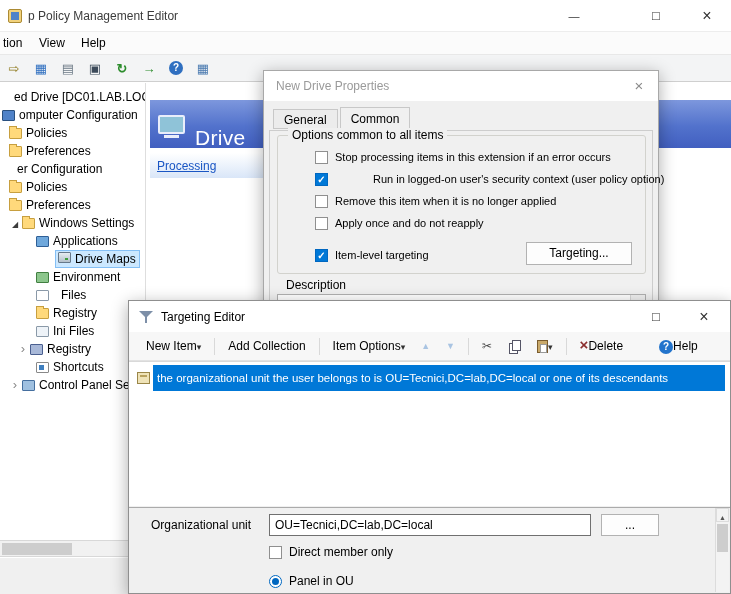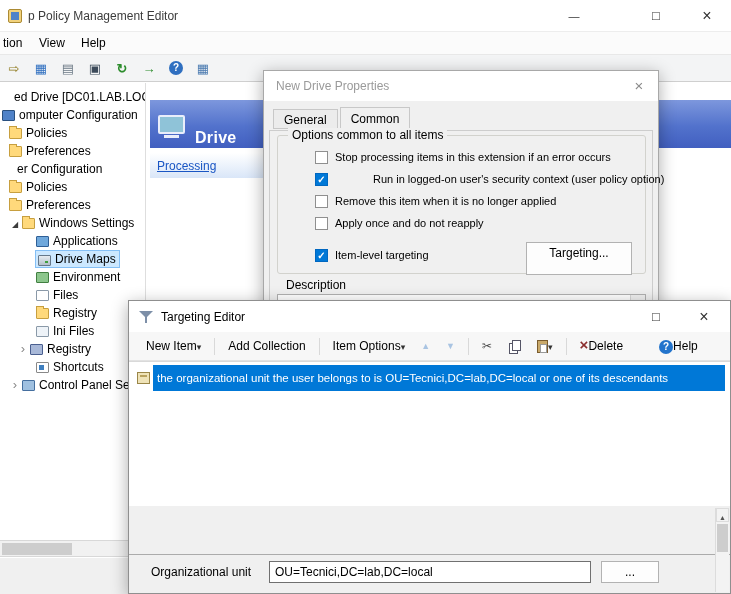--- a/index.html
+++ b/index.html
@@ -47,32 +47,32 @@
   .ic-drive{background:linear-gradient(#e6ecf1,#b4c0ca);border-color:#66788a;}
   .ic-drive::after{content:"";position:absolute;right:2px;bottom:2px;width:3px;height:2px;background:#3f9f3f;}
   .ic-applications{background:#6fa8dc;border-color:#2f5f96;}
   .ic-environment{background:#8cc68c;border-color:#417f41;}
   .ic-file{background:#fff;border-color:#8a99a8;}
   .ic-ini{background:#eef3f8;border-color:#8a99a8;}
   .ic-registry{background:#a8b8d8;border-color:#4a5f8f;}
   .ic-shortcut{background:#fff;border-color:#888;}
   .ic-shortcut::after{content:"";position:absolute;left:2px;bottom:2px;width:5px;height:5px;background:#3f7fbf;}
   .ic-control{background:#9fc0e0;border-color:#456f9f;}
-  .hl{display:flex;align-items:flex-end;background:#cce8ff;outline:1px solid #84bff5;padding:1px 3px 1px 2px;}
+  .hl{display:flex;align-items:flex-start;background:#cce8ff;outline:1px solid #84bff5;padding:1px 3px 1px 2px;margin-left:20px;}
   .hscroll{position:absolute;left:0;top:540px;width:146px;height:17px;background:#f1f1f1;border-top:1px solid #d8d8d8;border-bottom:1px solid #d8d8d8;}
   .hthumb{position:absolute;left:2px;top:2px;width:70px;height:12px;background:#cdcdcd;}
   .statusarea{position:absolute;left:0;top:558px;width:146px;height:36px;background:#f0f0f0;}
 
   
   .content{position:absolute;left:146px;top:83px;width:585px;height:511px;background:#fff;}
   .banner{position:absolute;left:4px;top:17px;right:0;height:48px;display:flex;align-items:center;gap:10px;padding-left:8px;
     background:linear-gradient(180deg,#7d97dd 0%,#5272cc 55%,#415fc0 100%);}
   .banner-ic{width:27px;height:19px;border:2px solid #e9eefb;border-radius:2px;background:#8fc3d8;position:relative;flex:none;}
   .banner-ic::after{content:"";position:absolute;left:4px;bottom:-6px;width:15px;height:3px;background:#e9eefb;}
-  .banner-title{color:#fff;font-size:16px;font-weight:bold;letter-spacing:.3px;margin-top:28px;}
+  .banner-title{color:#fff;font-size:21px;font-weight:normal;letter-spacing:.3px;margin-top:28px;}
   .processing{position:absolute;left:4px;top:70px;width:113px;height:25px;background:linear-gradient(180deg,#ffffff,#d9e6f8);
     display:flex;align-items:center;padding-left:7px;}
   .processing span{color:#1a56c4;text-decoration:underline;}
 
   
   .dialog{position:absolute;background:#f0f0f0;border:1px solid #a8a8a8;box-shadow:0 4px 16px rgba(0,0,0,.33);}
   .dlg-titlebar{position:absolute;left:0;top:0;right:0;background:#fff;}
   .dlg-x{position:absolute;top:0;text-align:center;}
 
   
@@ -86,21 +86,21 @@
   .tab.checked{height:23px;margin-top:-2px;line-height:22px;background:#f0f0f0;border-bottom:1px solid #f0f0f0;}
   .tabpage{position:absolute;left:5px;top:59px;right:5px;bottom:5px;border:1px solid #cdcdcd;background:#f0f0f0;}
   .grp{position:absolute;left:13px;top:64px;width:369px;height:139px;border:1px solid #d2d2cd;border-radius:3px;}
   .grp-label{position:absolute;left:24px;top:57px;background:#f0f0f0;padding:0 4px;z-index:2;}
   .cb-row{position:absolute;left:27px;height:16px;display:flex;align-items:center;gap:7px;white-space:nowrap;margin-left:24px;}
   .cb{width:13px;height:13px;border:1px solid #8f8f8f;background:#fff;flex:none;display:flex;align-items:center;justify-content:center;}
   .cb.checked{background:#0078d7;border-color:#0067c0;}
   .cb.checked::after{content:"✓";color:#fff;font-size:10px;font-weight:bold;line-height:11px;}
   .cb-label{font-size:11px;}
   .btn{background:#fdfdfd;border:1px solid #b2b2b2;text-align:center;}
-  #btn-targeting{position:absolute;left:262px;top:171px;width:106px;height:33px;line-height:21px;}
+  #btn-targeting{position:absolute;left:262px;top:171px;width:106px;height:23px;line-height:21px;}
   .desc-label{position:absolute;left:22px;top:207px;}
   .desc-box{position:absolute;left:13px;top:223px;width:369px;height:110px;background:#fff;border:1px solid #b0b0b0;}
   .desc-scroll{position:absolute;right:0;top:0;width:15px;bottom:0;background:#f0f0f0;border-left:1px solid #d6d6d6;text-align:center;}
   .desc-scroll::before{content:"▲";font-size:7px;color:#666;line-height:14px;}
 
   
   #dlg2{left:128px;top:300px;width:603px;height:294px;border-color:#8f8f8f;}
   #dlg2 .dlg-titlebar{height:31px;display:flex;align-items:center;padding-left:10px;gap:8px;}
   .funnel{width:14px;height:14px;position:relative;flex:none;}
   .funnel::before{content:"";position:absolute;top:1px;left:0;border-left:7px solid transparent;border-right:7px solid transparent;border-top:7px solid #7d8fa8;}
@@ -120,21 +120,21 @@
   .ic-copy::after{content:"";position:absolute;left:4px;top:0;width:7px;height:9px;border:1px solid #556;background:#fff;}
   .ic-paste{position:relative;width:11px;height:13px;background:#c9a96a;border:1px solid #7a5c2e;}
   .ic-paste::after{content:"";position:absolute;left:2px;top:3px;width:5px;height:7px;background:#fff;border:1px solid #999;}
   .g-delx::before{content:"×";font-size:15px;font-weight:bold;color:#8b2f2f;line-height:12px;}
   .g-qhelp::before{content:"?";color:#fff;background:#2374cc;border-radius:50%;width:14px;height:14px;line-height:14px;font-size:10px;text-align:center;font-weight:bold;display:inline-block;}
   .te-list{position:absolute;left:0;top:60px;right:0;height:145px;background:#fff;border-top:1px solid #d9d9d9;}
   .te-row{position:absolute;left:8px;right:5px;top:7px;height:18px;display:flex;align-items:center;gap:3px;}
   .item-icon{width:13px;height:12px;background:#efe3b8;border:1px solid #9a8648;flex:none;position:relative;}
   .item-icon::after{content:"";position:absolute;left:2px;top:2px;width:7px;height:2px;background:#b9a25f;}
   .te-row-text{flex:1;background:#0078d7;color:#fff;padding:7px 4px;font-size:11.5px;white-space:nowrap;overflow:hidden;}
-  .te-detail{position:absolute;left:0;top:206px;right:0;bottom:0;background:#f0f0f0;border-top:1px solid #ababab;margin-top:47px;}
+  .te-detail{position:absolute;left:0;top:206px;right:0;bottom:0;background:#f0f0f0;border-top:1px solid #ababab;}
   .ou-label{position:absolute;left:22px;top:6px;line-height:22px;}
   .ou-input{position:absolute;left:140px;top:6px;width:322px;height:22px;border:1px solid #707070;background:#fff;
     font-family:"Liberation Sans",sans-serif;font-size:12px;padding:0 5px;}
   #btn-browse{position:absolute;left:472px;top:6px;width:58px;height:22px;line-height:20px;}
   .dm-row{position:absolute;left:140px;top:37px;display:flex;align-items:center;gap:7px;}
   .uo-row{position:absolute;left:140px;top:66px;display:flex;align-items:center;gap:7px;}
   .radio{width:13px;height:13px;border-radius:50%;border:1px solid #8f8f8f;background:#fff;flex:none;position:relative;}
   .radio.checked{border-color:#0067c0;}
   .radio.checked::after{content:"";position:absolute;left:2px;top:2px;right:2px;bottom:2px;background:#0067c0;border-radius:50%;}
   .te-scroll{position:absolute;right:1px;top:207px;bottom:1px;width:14px;background:#f3f3f3;border-left:1px solid #dcdcdc;}
@@ -211,21 +211,21 @@
     <div class="trow" style="top:167px;padding-left:36px;">
       <span class="hl">
         <span class="ticon ic-drive"></span>
         <span>Drive Maps</span>
       </span>
     </div>
     <div class="trow" style="top:185px;padding-left:36px;">
       <span class="ticon ic-environment"></span>
       <span>Environment</span>
     </div>
-    <div class="trow" style="top:203px;padding-left:36px;">
+    <div class="trow" style="top:203px;padding-left:36px;gap:8px;">
       <span class="ticon ic-file"></span>
       <span>Files</span>
     </div>
     <div class="trow" style="top:221px;padding-left:36px;">
       <span class="ticon ic-folder"></span>
       <span>Registry</span>
     </div>
     <div class="trow" style="top:239px;padding-left:36px;">
       <span class="ticon ic-ini"></span>
       <span>Ini Files</span>

